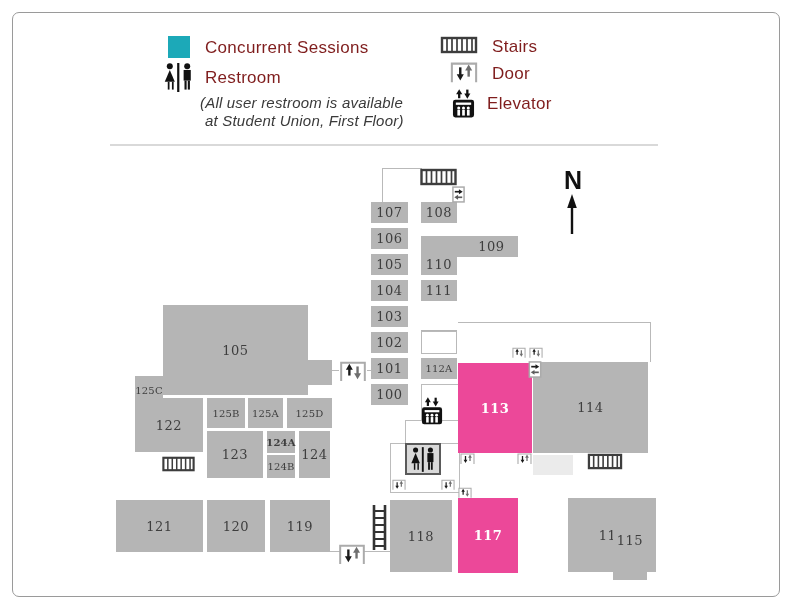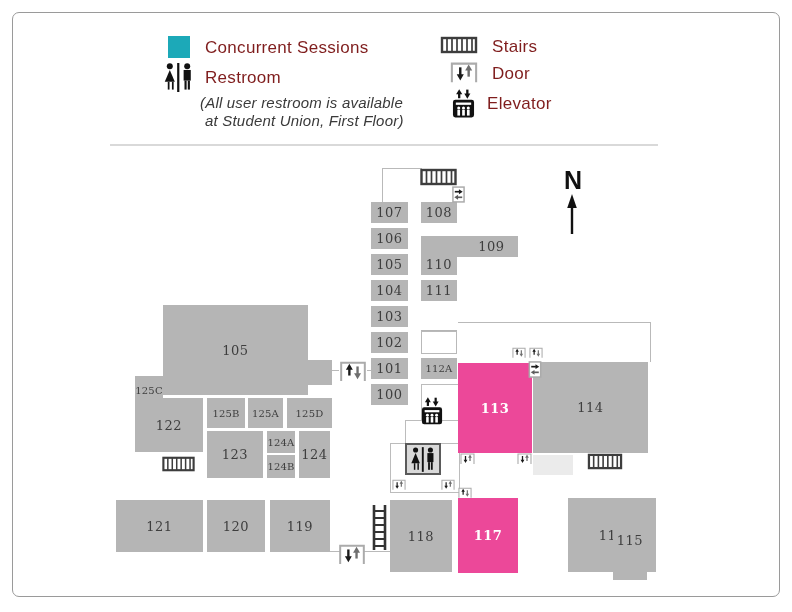--- a/index.html
+++ b/index.html
@@ -178,21 +178,21 @@
   <div class="room sm" style="left:421px;top:358px;width:36px;height:21px;">112A</div>
 
   <div class="room" style="left:163px;top:305px;width:145px;height:90px;">105</div>
   <div class="room" style="left:308px;top:360px;width:24px;height:25px;"></div>
   <div class="room sm" style="left:135px;top:360px;width:28px;height:28px;margin-top:16px;">125C</div>
   <div class="room" style="left:135px;top:398px;width:68px;height:54px;">122</div>
   <div class="room sm" style="left:207px;top:398px;width:38px;height:30px;">125B</div>
   <div class="room sm" style="left:248px;top:398px;width:35px;height:30px;">125A</div>
   <div class="room sm" style="left:287px;top:398px;width:45px;height:30px;">125D</div>
   <div class="room" style="left:207px;top:431px;width:56px;height:47px;">123</div>
-  <div class="room sm" style="left:267px;top:431px;width:28px;height:22px;">124A</div>
+  <div class="room sm" style="left:267px;top:431px;width:28px;height:22px;font-weight:bold;">124A</div>
   <div class="room sm" style="left:267px;top:455px;width:28px;height:23px;">124B</div>
   <div class="room" style="left:299px;top:431px;width:31px;height:47px;">124</div>
 
   <div class="room session" style="left:458px;top:363px;width:74px;height:90px;">113</div>
   <div class="room" style="left:533px;top:362px;width:115px;height:91px;">114</div>
   <div class="room light" style="left:533px;top:455px;width:40px;height:20px;"></div>
 
   <div class="room" style="left:116px;top:500px;width:87px;height:52px;">121</div>
   <div class="room" style="left:207px;top:500px;width:58px;height:52px;">120</div>
   <div class="room" style="left:270px;top:500px;width:60px;height:52px;">119</div>

